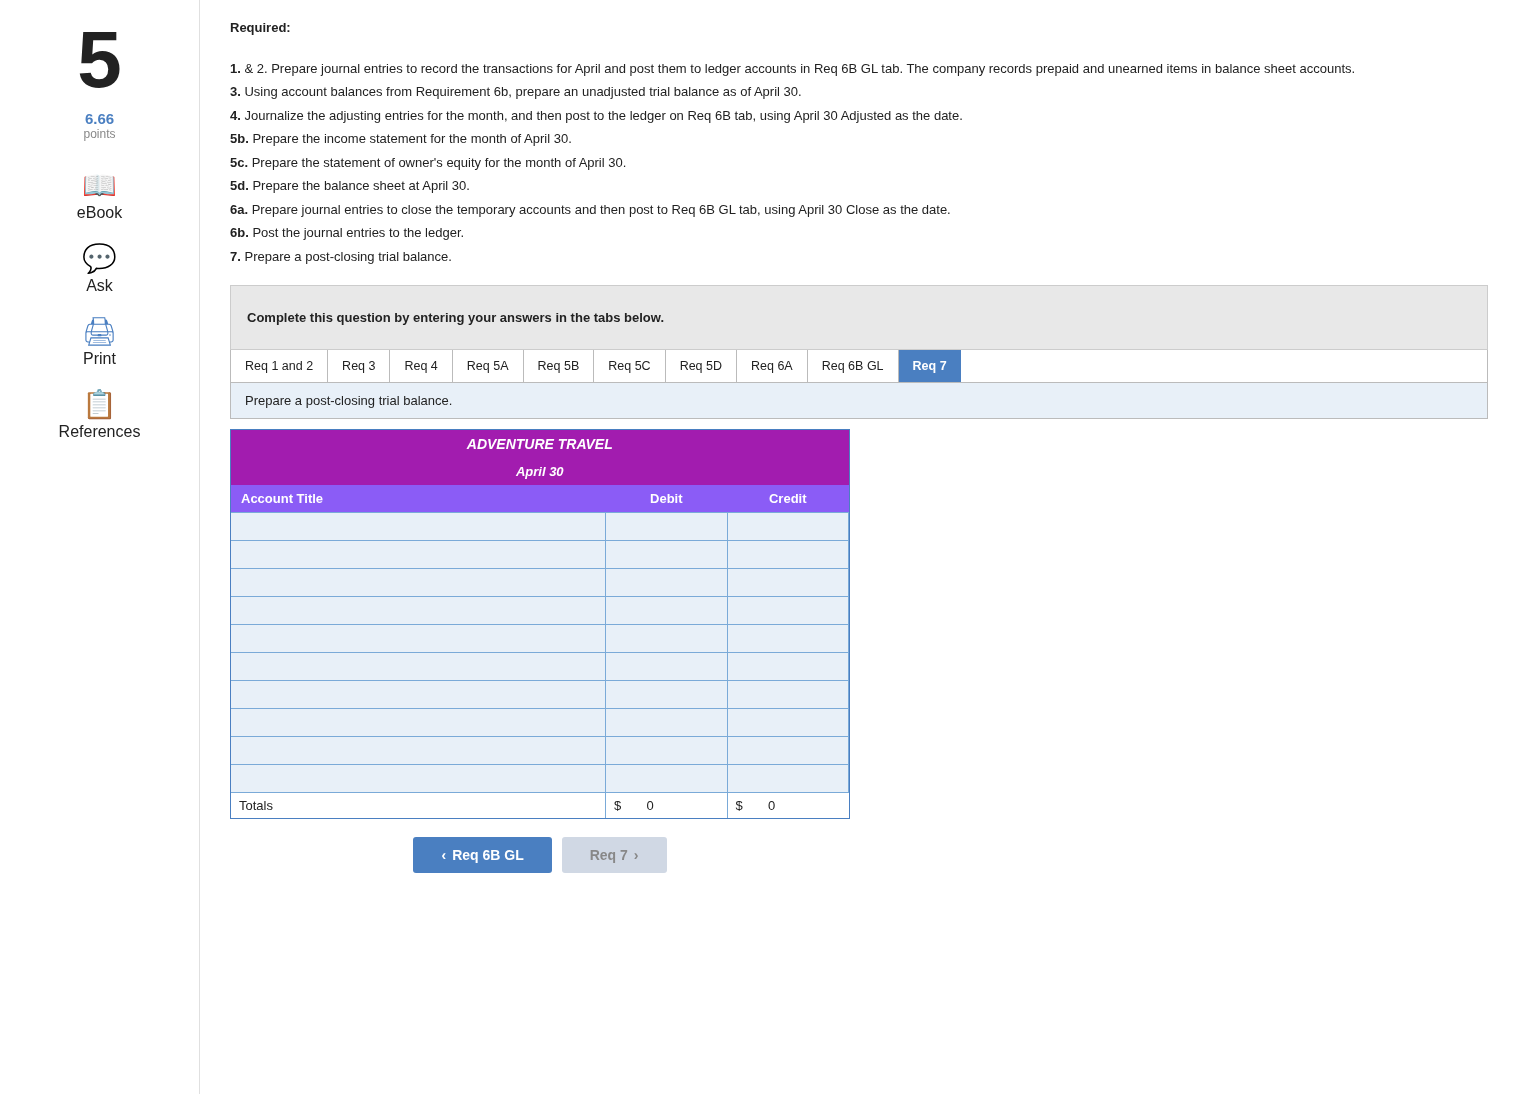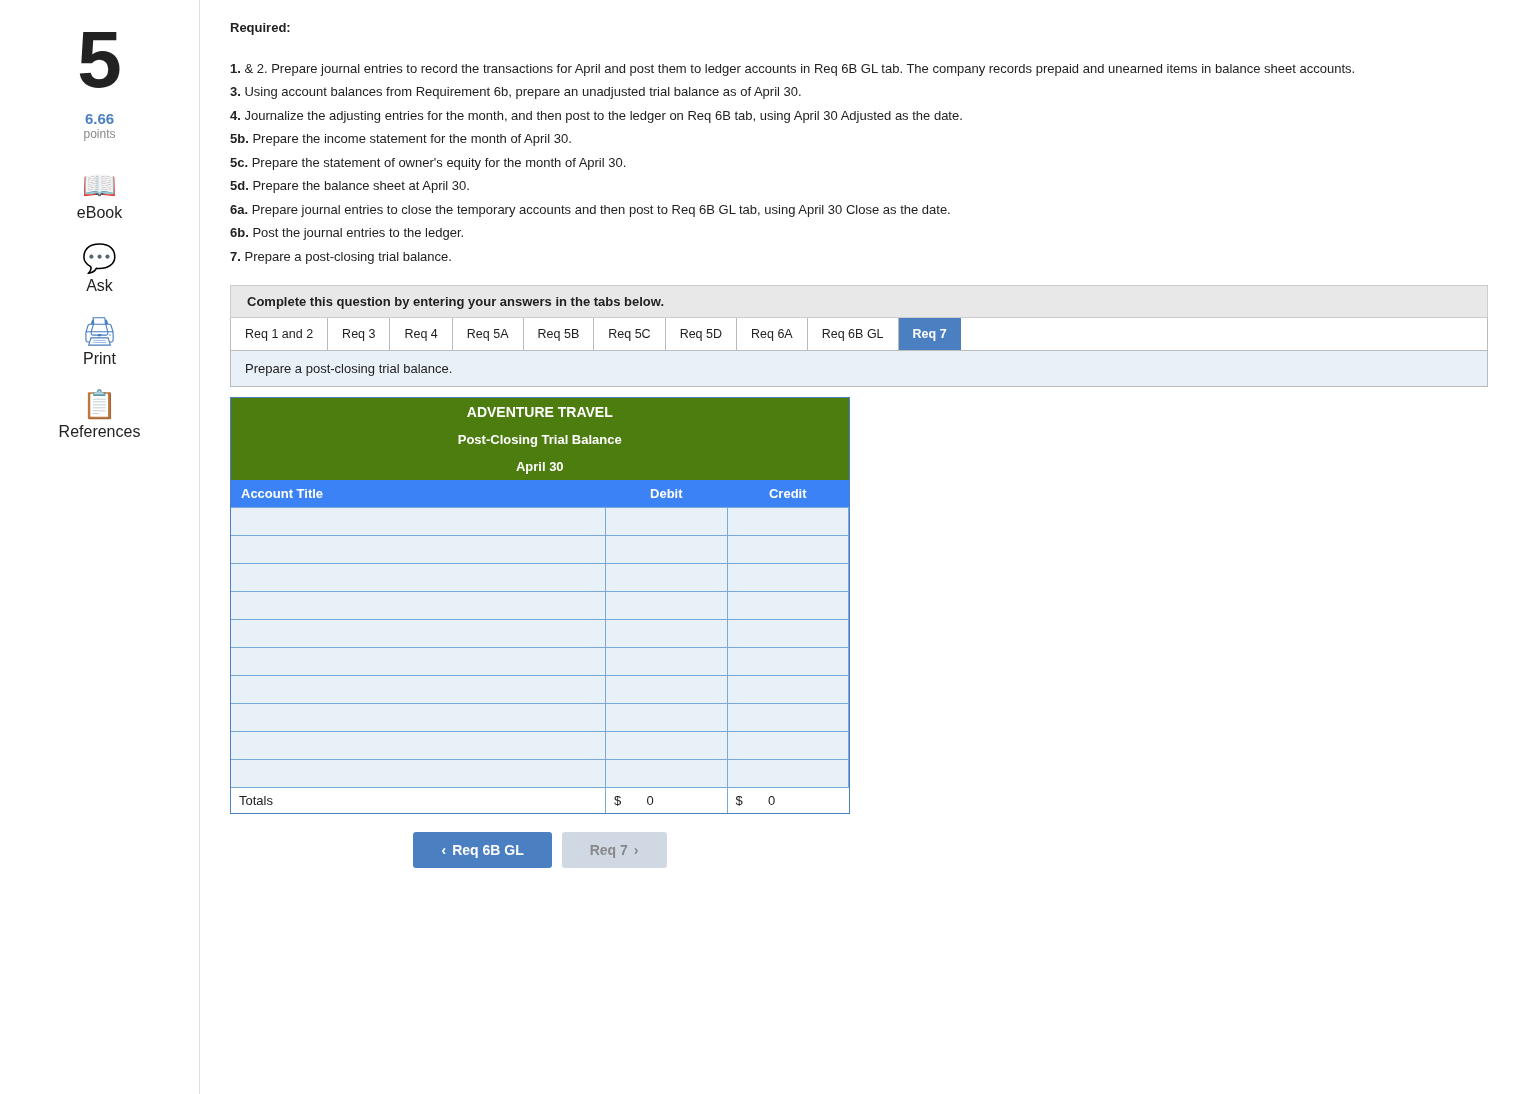--- a/index.html
+++ b/index.html
@@ -9,33 +9,33 @@
     .sidebar-number { font-size: 80px; font-weight: bold; color: #222; line-height: 1; margin-bottom: 10px; }
     .sidebar-points { color: #4a7fc1; font-size: 15px; font-weight: bold; text-align: center; }
     .sidebar-points-label { color: #888; font-size: 12px; text-align: center; margin-bottom: 18px; }
     .sidebar-icon-item { display: flex; flex-direction: column; align-items: center; margin: 10px 0; cursor: pointer; color: #4a7fc1; }
     .sidebar-icon-item span.icon-shape { font-size: 28px; display: block; margin-bottom: 2px; }
     .sidebar-icon-item span.icon-label { font-size: 16px; color: #222; }
     .main-content { flex: 1; padding: 20px 30px 30px 30px; }
     .required-label { font-weight: bold; margin-bottom: 23px; font-size: 13px; }
     .required-text { font-size: 13px; line-height: 1.65; margin-bottom: 18px; }
     .required-text p { margin-bottom: 2px; }
-    .complete-box { background: #e8e8e8; padding: 8px 16px; font-weight: bold; font-size: 13px; margin-bottom: 0; border: 1px solid #ccc; }
+    .complete-box { background: #e8e8e8; padding: 24px 16px; font-weight: bold; font-size: 13px; margin-bottom: 0; border: 1px solid #ccc; }
     .tabs-bar { display: flex; border: 1px solid #bbb; border-top: none; background: #fff; margin-bottom: 0; }
     .tab { padding: 9px 14px; font-size: 12.5px; border-right: 1px solid #bbb; cursor: pointer; white-space: nowrap; color: #222; }
     .tab:last-child { border-right: none; }
     .tab.active { background: #4a7fc1; color: #fff; font-weight: bold; }
     .tab-content-area { background: #e8f0f8; padding: 10px 14px; font-size: 13px; border: 1px solid #bbb; border-top: none; margin-bottom: 10px; }
     .table-container { width: 620px; border: 1px solid #4a7fc1; }
-    .table-header-row { background: #4d7c0f; color: #fff; }
+    .table-header-row { background: #a21caf; color: #fff; font-style: italic; }
     .table-header-row td { padding: 6px 10px; font-weight: bold; font-size: 13px; text-align: center; }
     .table-header-row.title td { font-size: 14px; }
     .table-header-row.subtitle td { font-size: 13px; font-weight: bold; }
     .table-header-row.date td { font-size: 13px; font-weight: bold; }
-    .table-col-headers td { background: #3b82f6; color: #fff; font-weight: bold; font-size: 13px; padding: 6px 10px; border-bottom: 1px solid #7aaad8; }
+    .table-col-headers td { background: #8b5cf6; color: #fff; font-weight: bold; font-size: 13px; padding: 6px 10px; border-bottom: 1px solid #7aaad8; }
     .table-col-headers td.account { width: 370px; }
     .table-col-headers td.debit, .table-col-headers td.credit { width: 120px; text-align: center; }
     table.main-table { border-collapse: collapse; width: 100%; }
     .data-row td { border-bottom: 1px solid #7aaad8; height: 28px; padding: 3px 6px; vertical-align: middle; }
     .data-row td.account-cell { width: 370px; border-right: 1px solid #7aaad8; background: #e8f0f8; }
     .data-row td.debit-cell, .data-row td.credit-cell { background: #e8f0f8; border-right: 1px solid #7aaad8; width: 120px; }
     .totals-row td { padding: 5px 8px; font-size: 13px; border-top: 1px solid #4a7fc1; background: #fff; vertical-align: middle; }
     .totals-row td.account-cell { font-weight: normal; }
     .totals-row td.debit-cell, .totals-row td.credit-cell { border-left: 1px solid #7aaad8; }
     .nav-buttons { display: flex; gap: 10px; margin-top: 18px; justify-content: center; width: 620px; }
@@ -107,23 +107,20 @@
     <div class="tab-content-area">
       <span>Prepare a post-closing trial balance.</span>
     </div>
 
     <div class="table-container">
       <table class="main-table">
         <tbody>
             <tr class="table-header-row title">
           <td colspan="3">ADVENTURE TRAVEL</td>
         </tr>
-        <tr class="table-header-row subtitle">
-          <td colspan="3">Post-Closing Trial Balance</td>
-        </tr>
         <tr class="table-header-row date">
           <td colspan="3">April 30</td>
         </tr>
         <tr class="table-col-headers">
           <td class="account">Account Title</td>
           <td class="debit">Debit</td>
           <td class="credit">Credit</td>
         </tr>
         </tbody>
           <tbody id="table-body">

